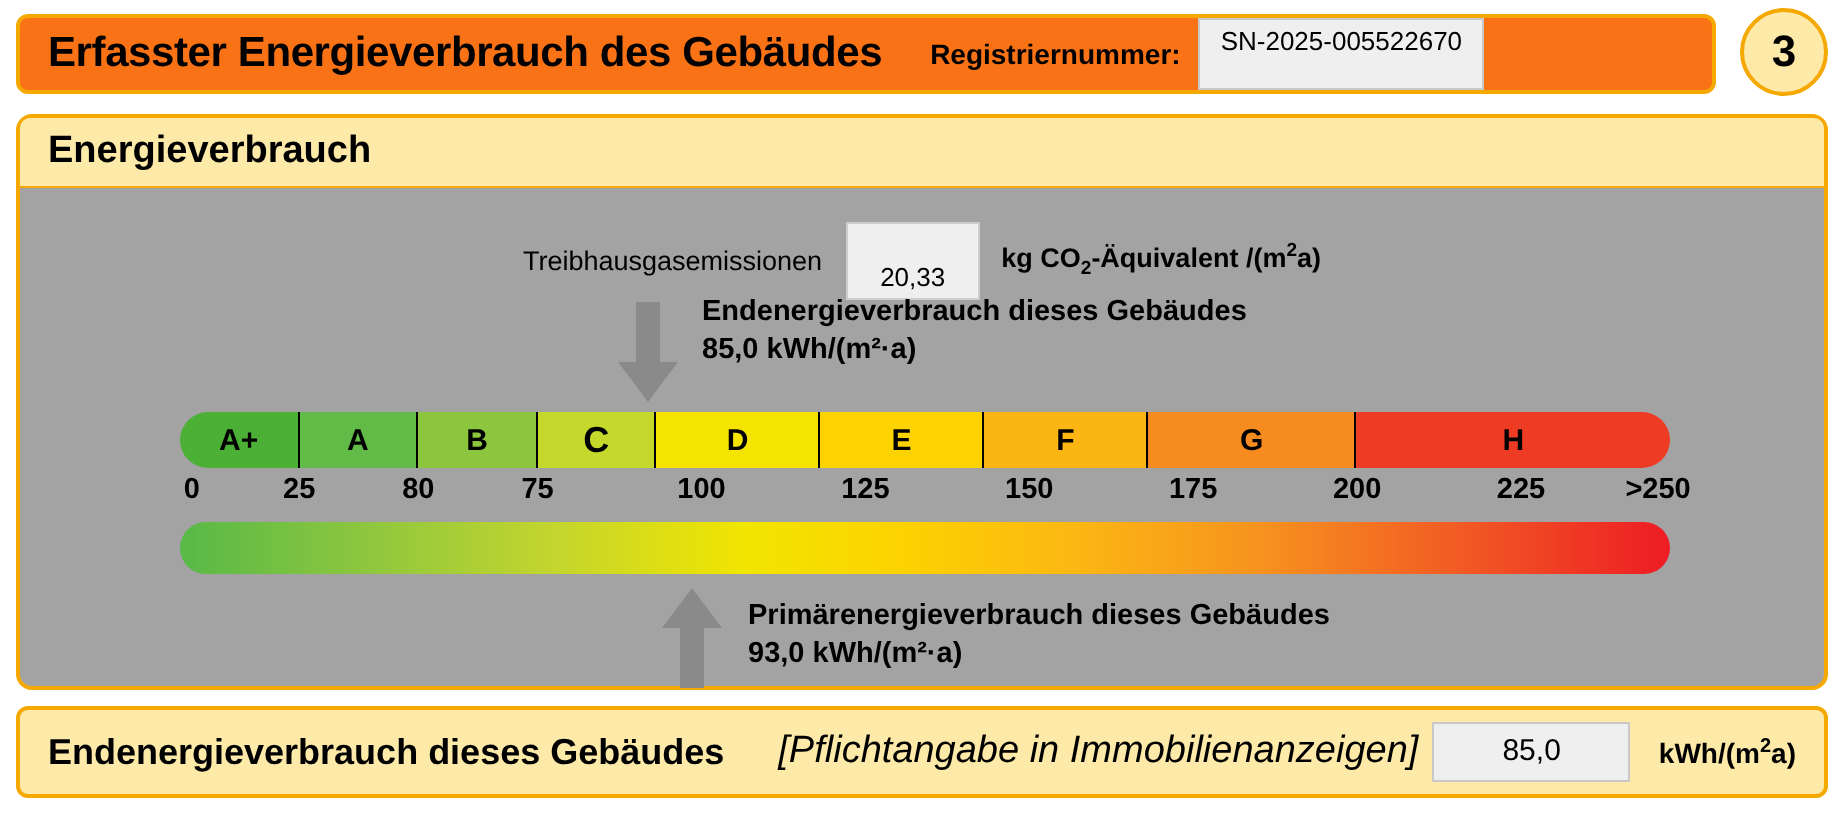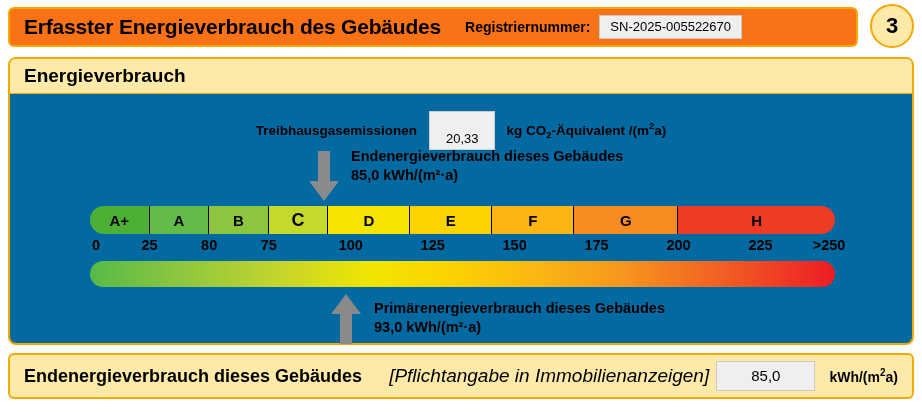--- a/index.html
+++ b/index.html
@@ -48,21 +48,21 @@
     font-size: 14px;
     font-weight: bold;
     margin-left: 24px;
     white-space: nowrap;
   }
   .reg-value {
     margin-left: 9px;
     background: #efefef;
     border: 1px solid #c9c9c9;
     font-size: 13px;
-    padding: 3px 10px 4px 10px;
+    padding: 3px 10px 16px 10px;
     white-space: nowrap;
   }
 
   .page-badge {
     position: absolute;
     right: 8px;
     top: 4px;
     width: 44px;
     height: 44px;
     border-radius: 50%;
@@ -79,21 +79,21 @@
   
   .panel {
     position: absolute;
     left: 8px;
     top: 57px;
     width: 906px;
     height: 288px;
     border: 2px solid #f5a800;
     border-radius: 8px;
     box-sizing: border-box;
-    background: #0369a1;
+    background: #a3a3a3;
   }
   .panel-head {
     height: 34px;
     background: #fde9a8;
     border-top-left-radius: 5px;
     border-top-right-radius: 5px;
     display: flex;
     align-items: center;
     border-bottom: 1px solid #f5a800;
   }
@@ -108,21 +108,21 @@
     position: absolute;
     left: 0;
     top: 52px;
     width: 100%;
     display: flex;
     align-items: center;
     justify-content: center;
     font-size: 13.5px;
   }
   .emissions-label {
-    font-weight: bold;
+    font-weight: normal;
   }
   .emissions-value {
     margin-left: 12px;
     background: #efefef;
     border: 1px solid #cdcdcd;
     padding: 19px 16px 3px 16px;
     font-size: 13px;
   }
   .emissions-unit {
     margin-left: 11px;

